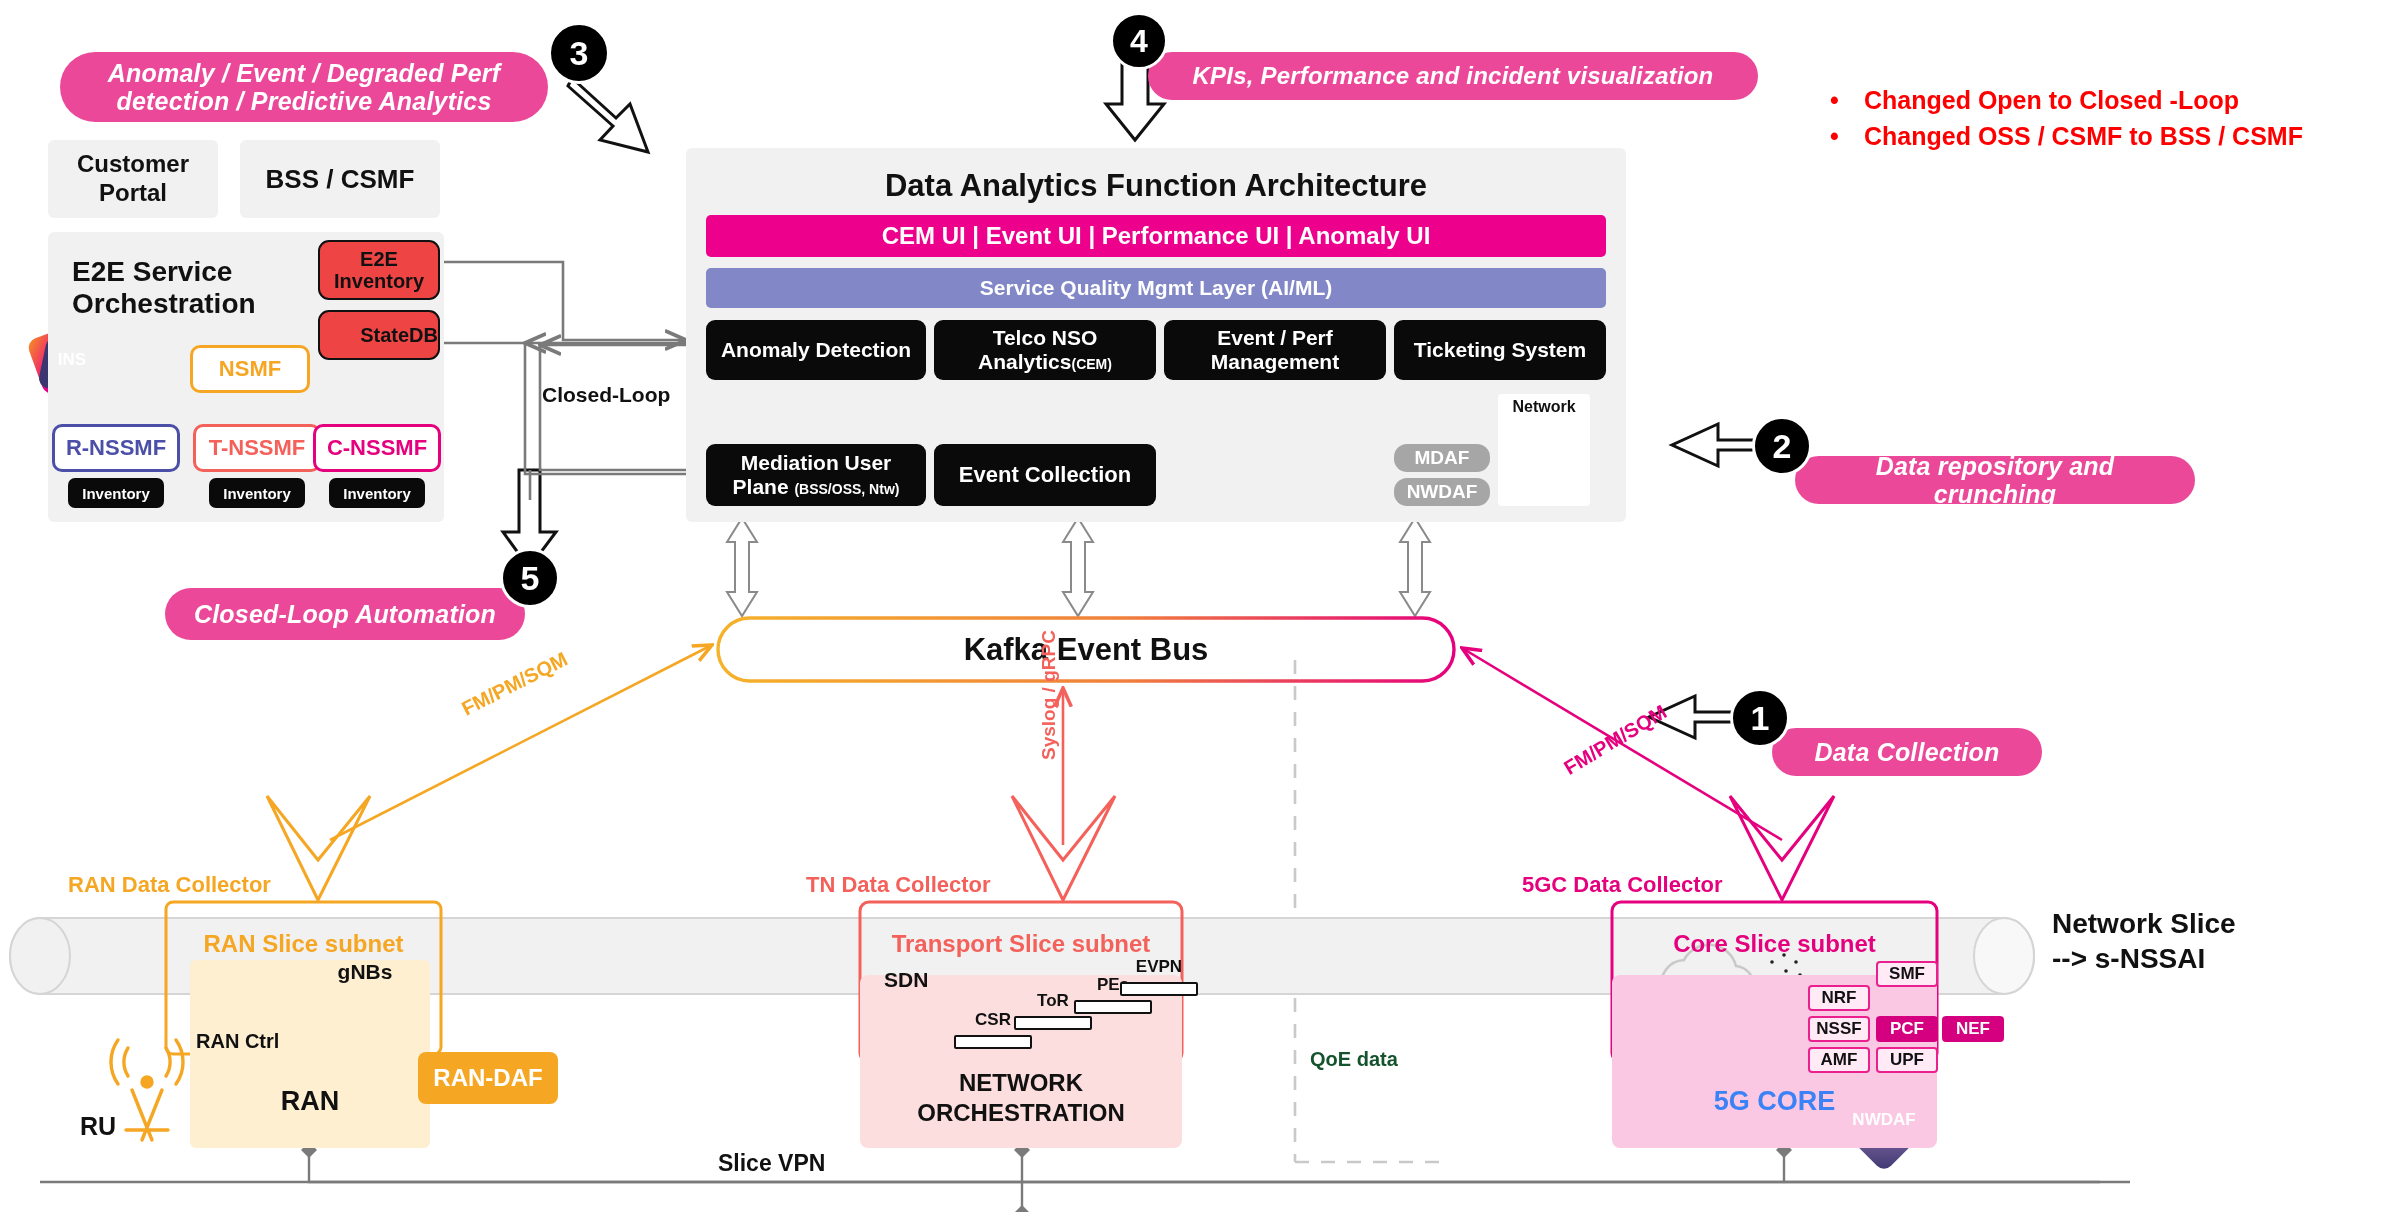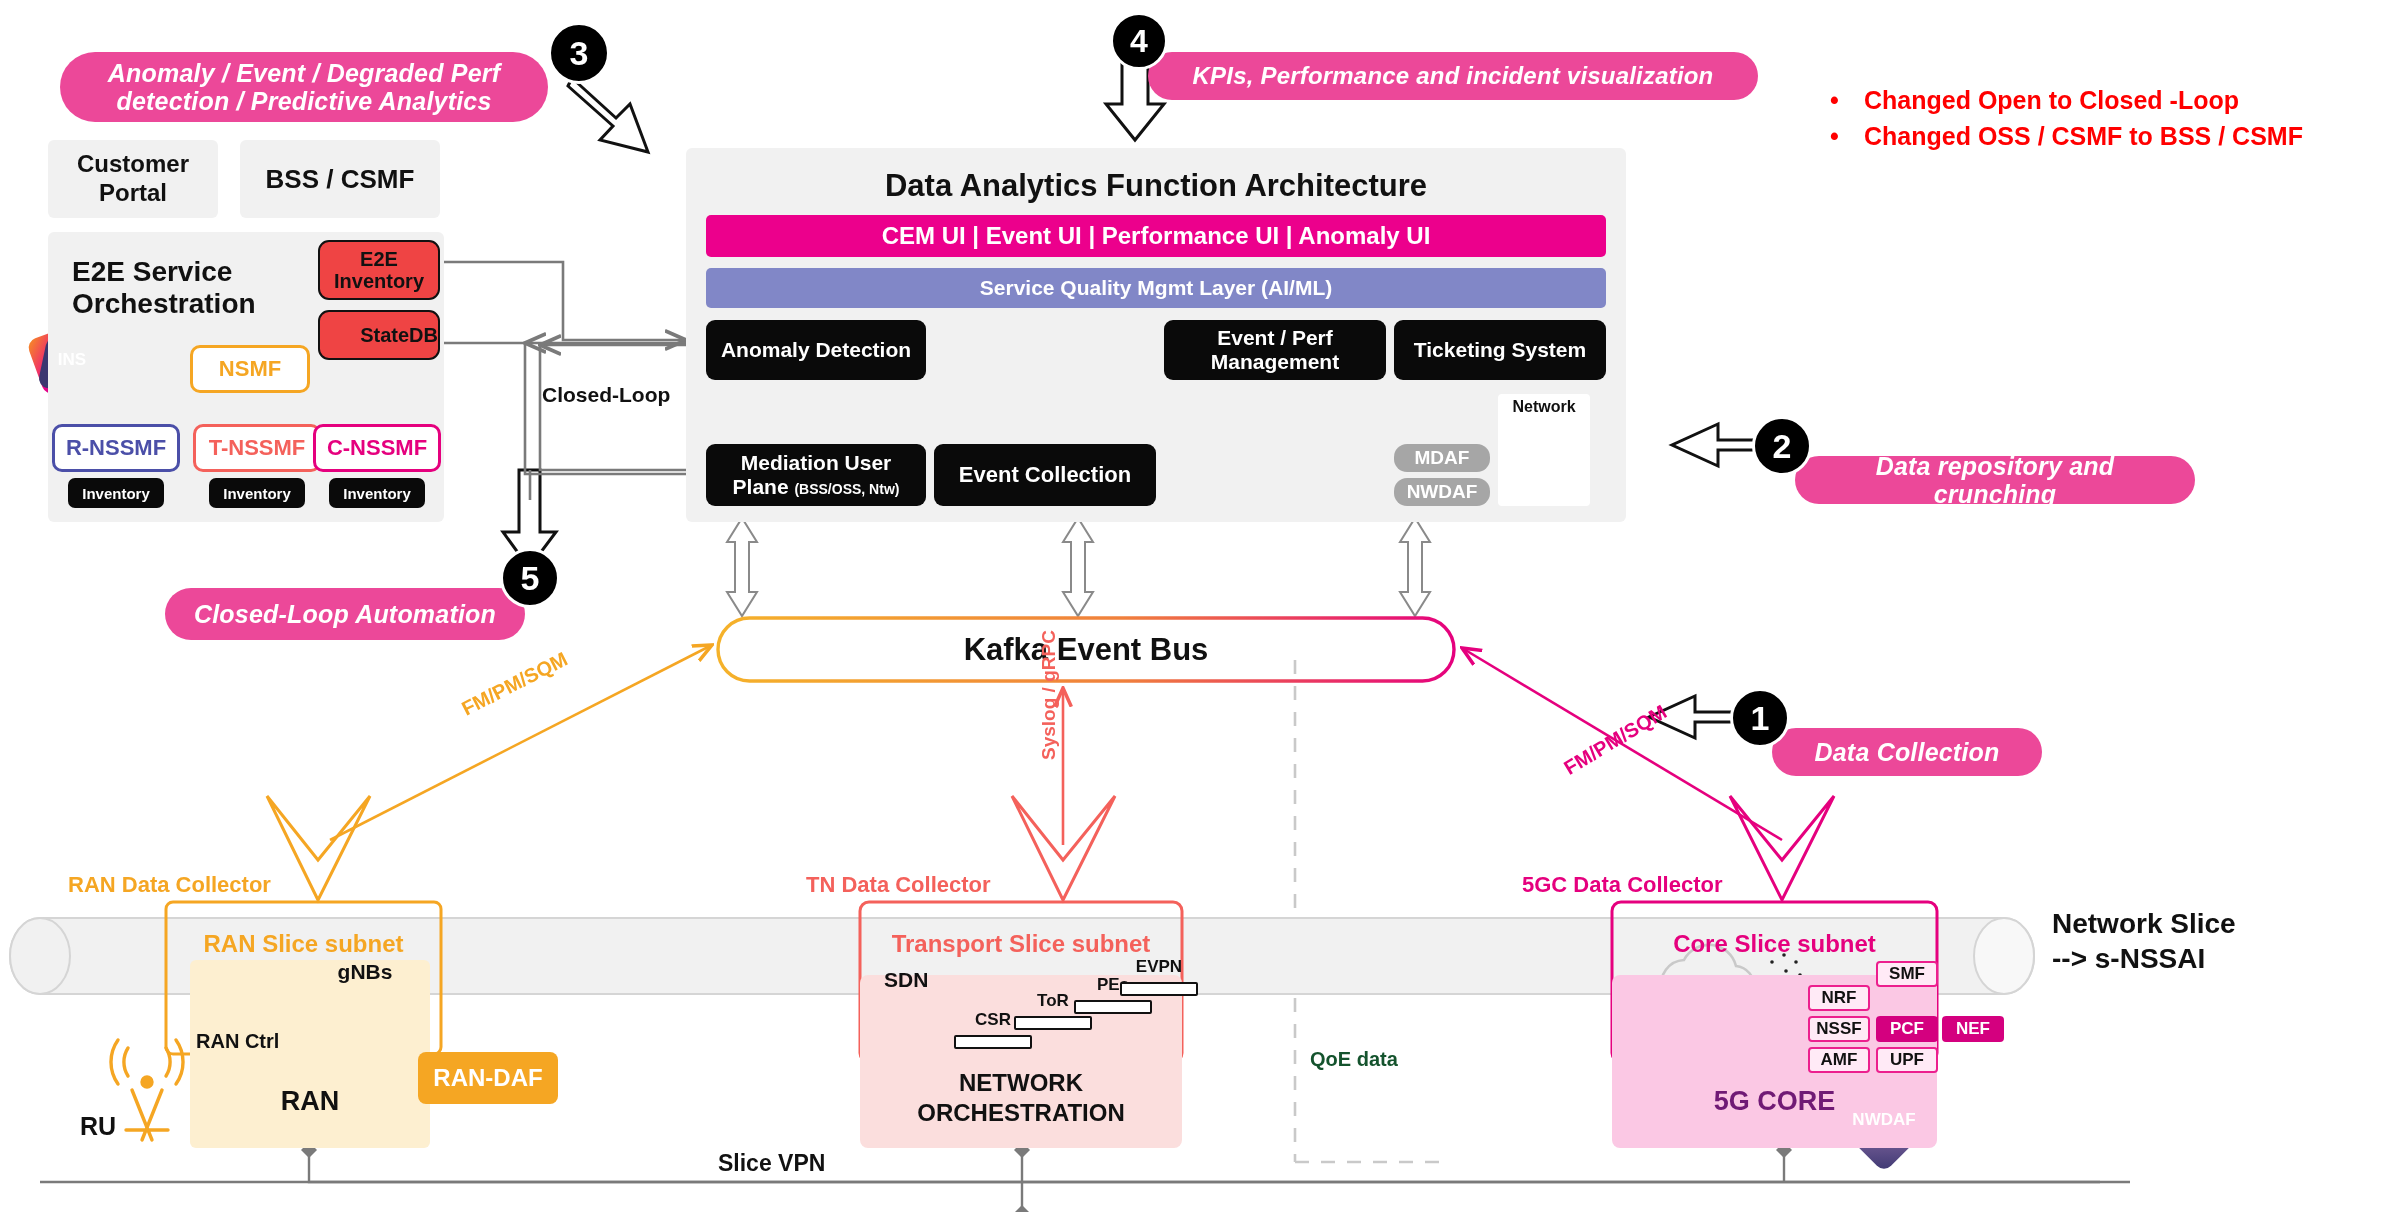--- a/index.html
+++ b/index.html
@@ -390,20 +390,25 @@
   </div>
 
   <div class="abs boxlabel" style="left:706px; top:268px; width:900px; height:40px; background:#8187c7; border-radius:5px;
               color:#fff; font-size:21px; font-weight:bold;">
     <span>Service Quality Mgmt Layer (AI/ML)</span>
   </div>
 
   <div class="abs blk" style="left:706px; top:320px; width:220px; height:60px; font-size:21px;">
     <span style="padding:0 8px;">Anomaly Detection</span>
   </div>
+  <div class="abs blk" style="left:934px; top:320px; width:222px; height:60px; font-size:21px;">
+    <span style="padding:0 6px;">
+      <span>Telco NSO Analytics</span><span style="font-size:14px;">(CEM)</span>
+    </span>
+  </div>
   <div class="abs blk" style="left:1164px; top:320px; width:222px; height:60px; font-size:21px;">
     <span style="padding:0 8px;">Event / Perf Management</span>
   </div>
   <div class="abs blk" style="left:1394px; top:320px; width:212px; height:60px; font-size:21px;">
     <span style="padding:0 8px;">Ticketing System</span>
   </div>
 
   <div class="abs blk" style="left:706px; top:444px; width:220px; height:62px; font-size:21px;">
     <span style="padding:0 6px;">
       <span>Mediation User Plane</span>
@@ -552,20 +557,20 @@
   <div class="abs nf" style="left:1808px; top:1047px; width:62px; height:26px;">
     <span>AMF</span>
     </div>
   <div class="abs nf" style="left:1876px; top:1047px; width:62px; height:26px;">
     <span>UPF</span>
     </div>
   <div class="abs nf nef" style="left:1942px; top:1016px; width:62px; height:26px;">
     <span>NEF</span>
     </div>
 
-  <div class="abs" style="left:1612px; top:1086px; width:325px; text-align:center; font-size:27px; font-weight:bold; color:#701a75;">
+  <div class="abs" style="left:1612px; top:1086px; width:325px; text-align:center; font-size:27px; font-weight:bold; color:#3b82f6;">
     <span>5G CORE</span>
   </div>
   <div class="abs" style="left:1848px; top:1110px; width:72px; text-align:center; color:#fff; font-size:17px; font-weight:bold;">
     <span>NWDAF</span>
   </div>
 
 </div>
 
 </body></html>

